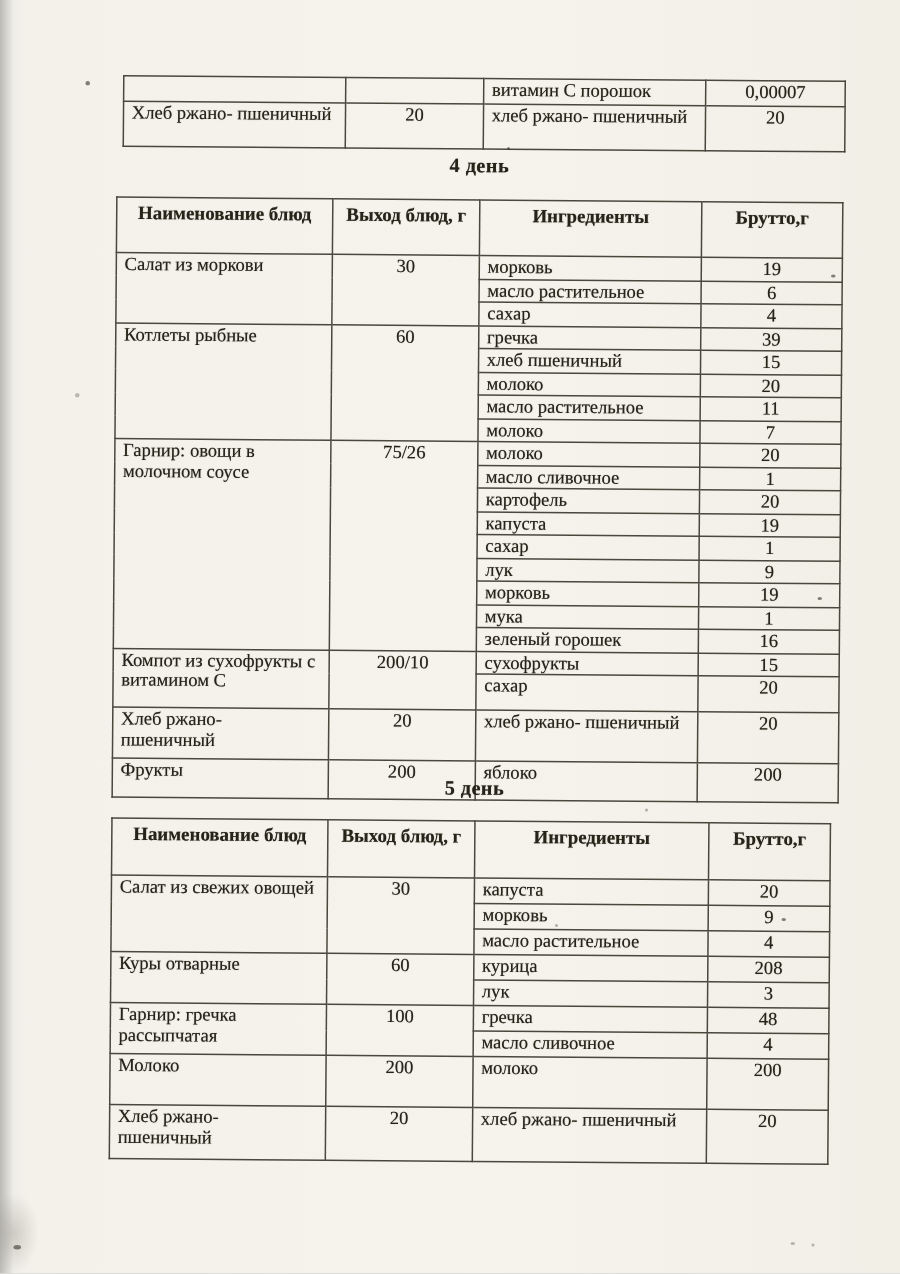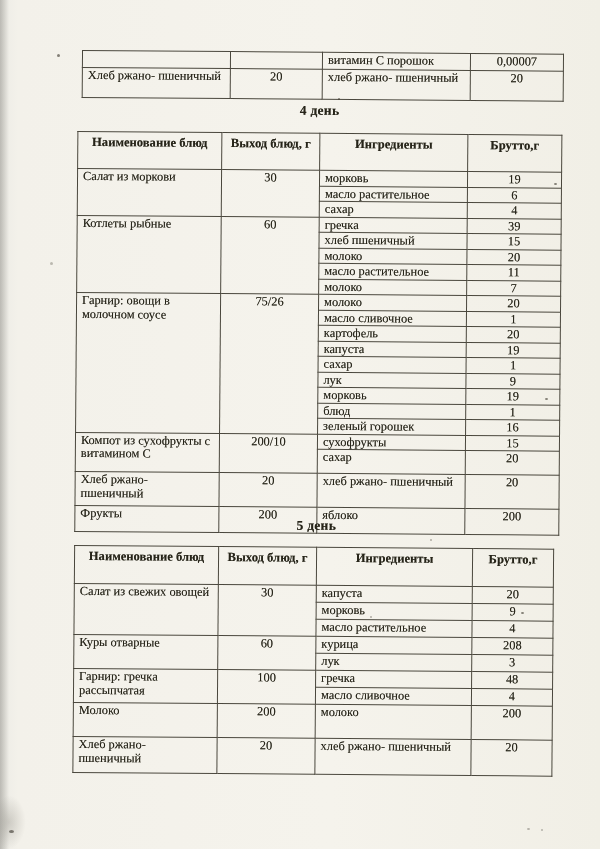--- a/index.html
+++ b/index.html
@@ -183,21 +183,21 @@
       </tr>
       <tr>
         <td class="ing">лук</td>
         <td class="num">9</td>
       </tr>
       <tr>
         <td class="ing">морковь</td>
         <td class="num">19</td>
       </tr>
       <tr>
-        <td class="ing">блюд</td>
+        <td class="ing">мука</td>
         <td class="num">1</td>
       </tr>
       <tr>
         <td class="ing">зеленый горошек</td>
         <td class="num">16</td>
       </tr>
 
       <tr>
         <td class="dish" rowspan="2">Компот из сухофрукты с витамином С</td>
         <td class="num" rowspan="2">200/10</td>

